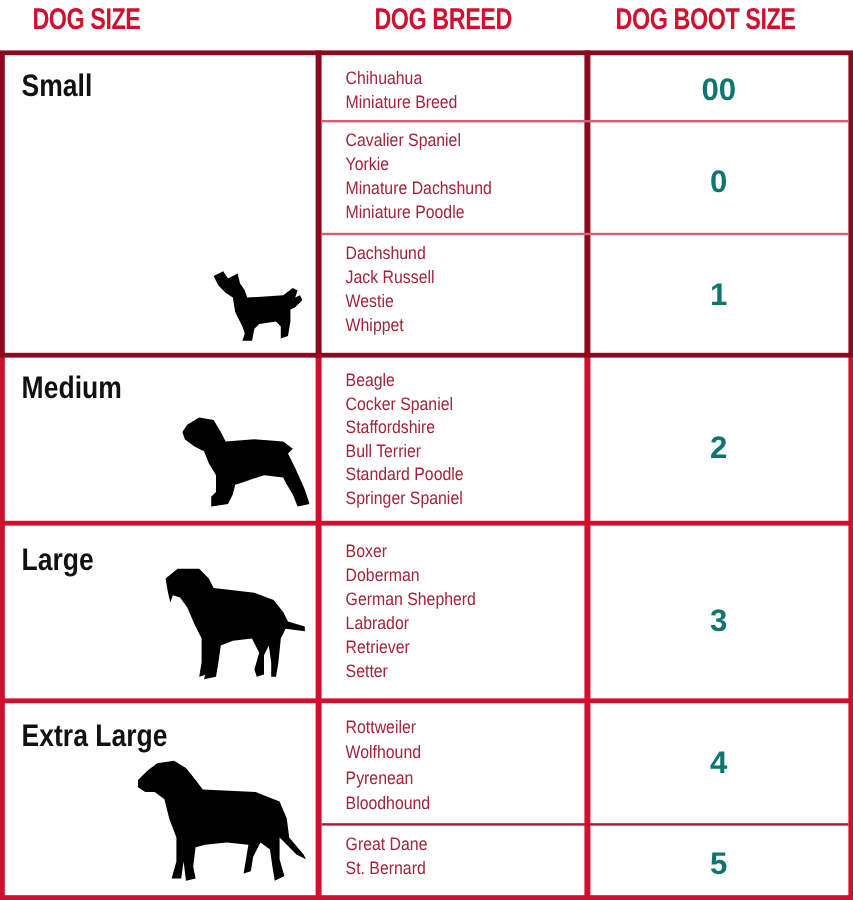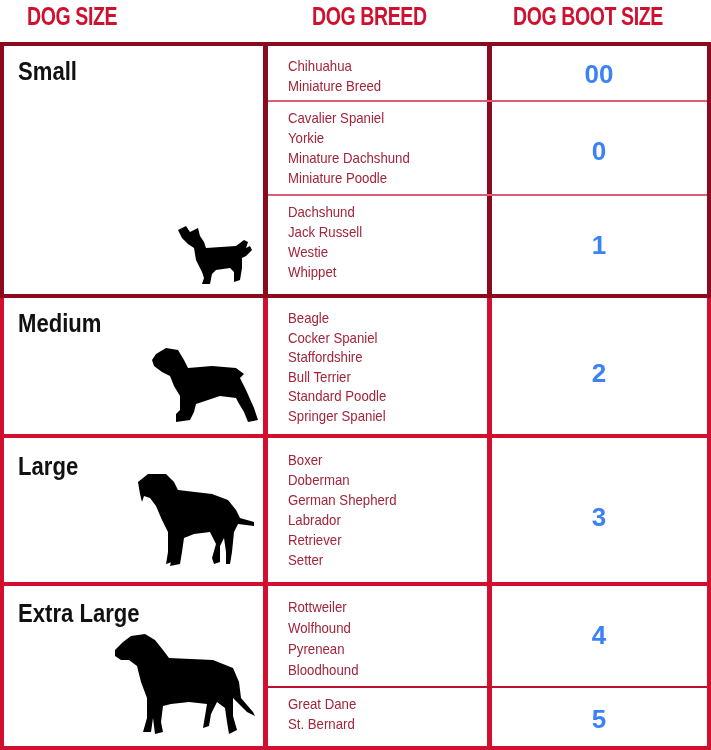--- a/index.html
+++ b/index.html
@@ -1,21 +1,21 @@
 <!DOCTYPE html>
 <html><head>
 <meta charset="utf-8">
 <style>
   html, body { margin:0; padding:0; background:#fff; }
   body { width:711px; height:750px; position:relative; overflow:hidden; font-family:"Liberation Sans", sans-serif; }
   .hdr { position:absolute; top:2px; font-family:"Liberation Sans", sans-serif; font-weight:bold; color:#d0102e; font-size:25px; transform:scaleX(0.78); transform-origin:left top; letter-spacing:-0.5px; white-space:nowrap; }
   .box { position:absolute; box-sizing:border-box; }
   .size-label { position:absolute; left:18px; font-weight:bold; font-size:26px; color:#111; transform:scaleX(0.85); transform-origin:left top; white-space:nowrap; }
   .breed { position:absolute; left:288px; font-size:15px; line-height:20px; color:#a3243b; transform:scaleX(0.88); transform-origin:left top; white-space:pre; }
-  .boot { position:absolute; left:492px; width:214px; text-align:center; font-weight:bold; font-size:26px; color:#3b82f6; }
+  .boot { position:absolute; left:492px; width:214px; text-align:center; font-weight:bold; font-size:26px; color:#0f766e; }
   .dog { position:absolute; }
   .dog svg { display:block; }
 </style>
 </head>
 <body>
 
 <div class="hdr" style="left:27px;">DOG SIZE</div>
 <div class="hdr" style="left:312px;">DOG BREED</div>
 <div class="hdr" style="left:513px;">DOG BOOT SIZE</div>
 

